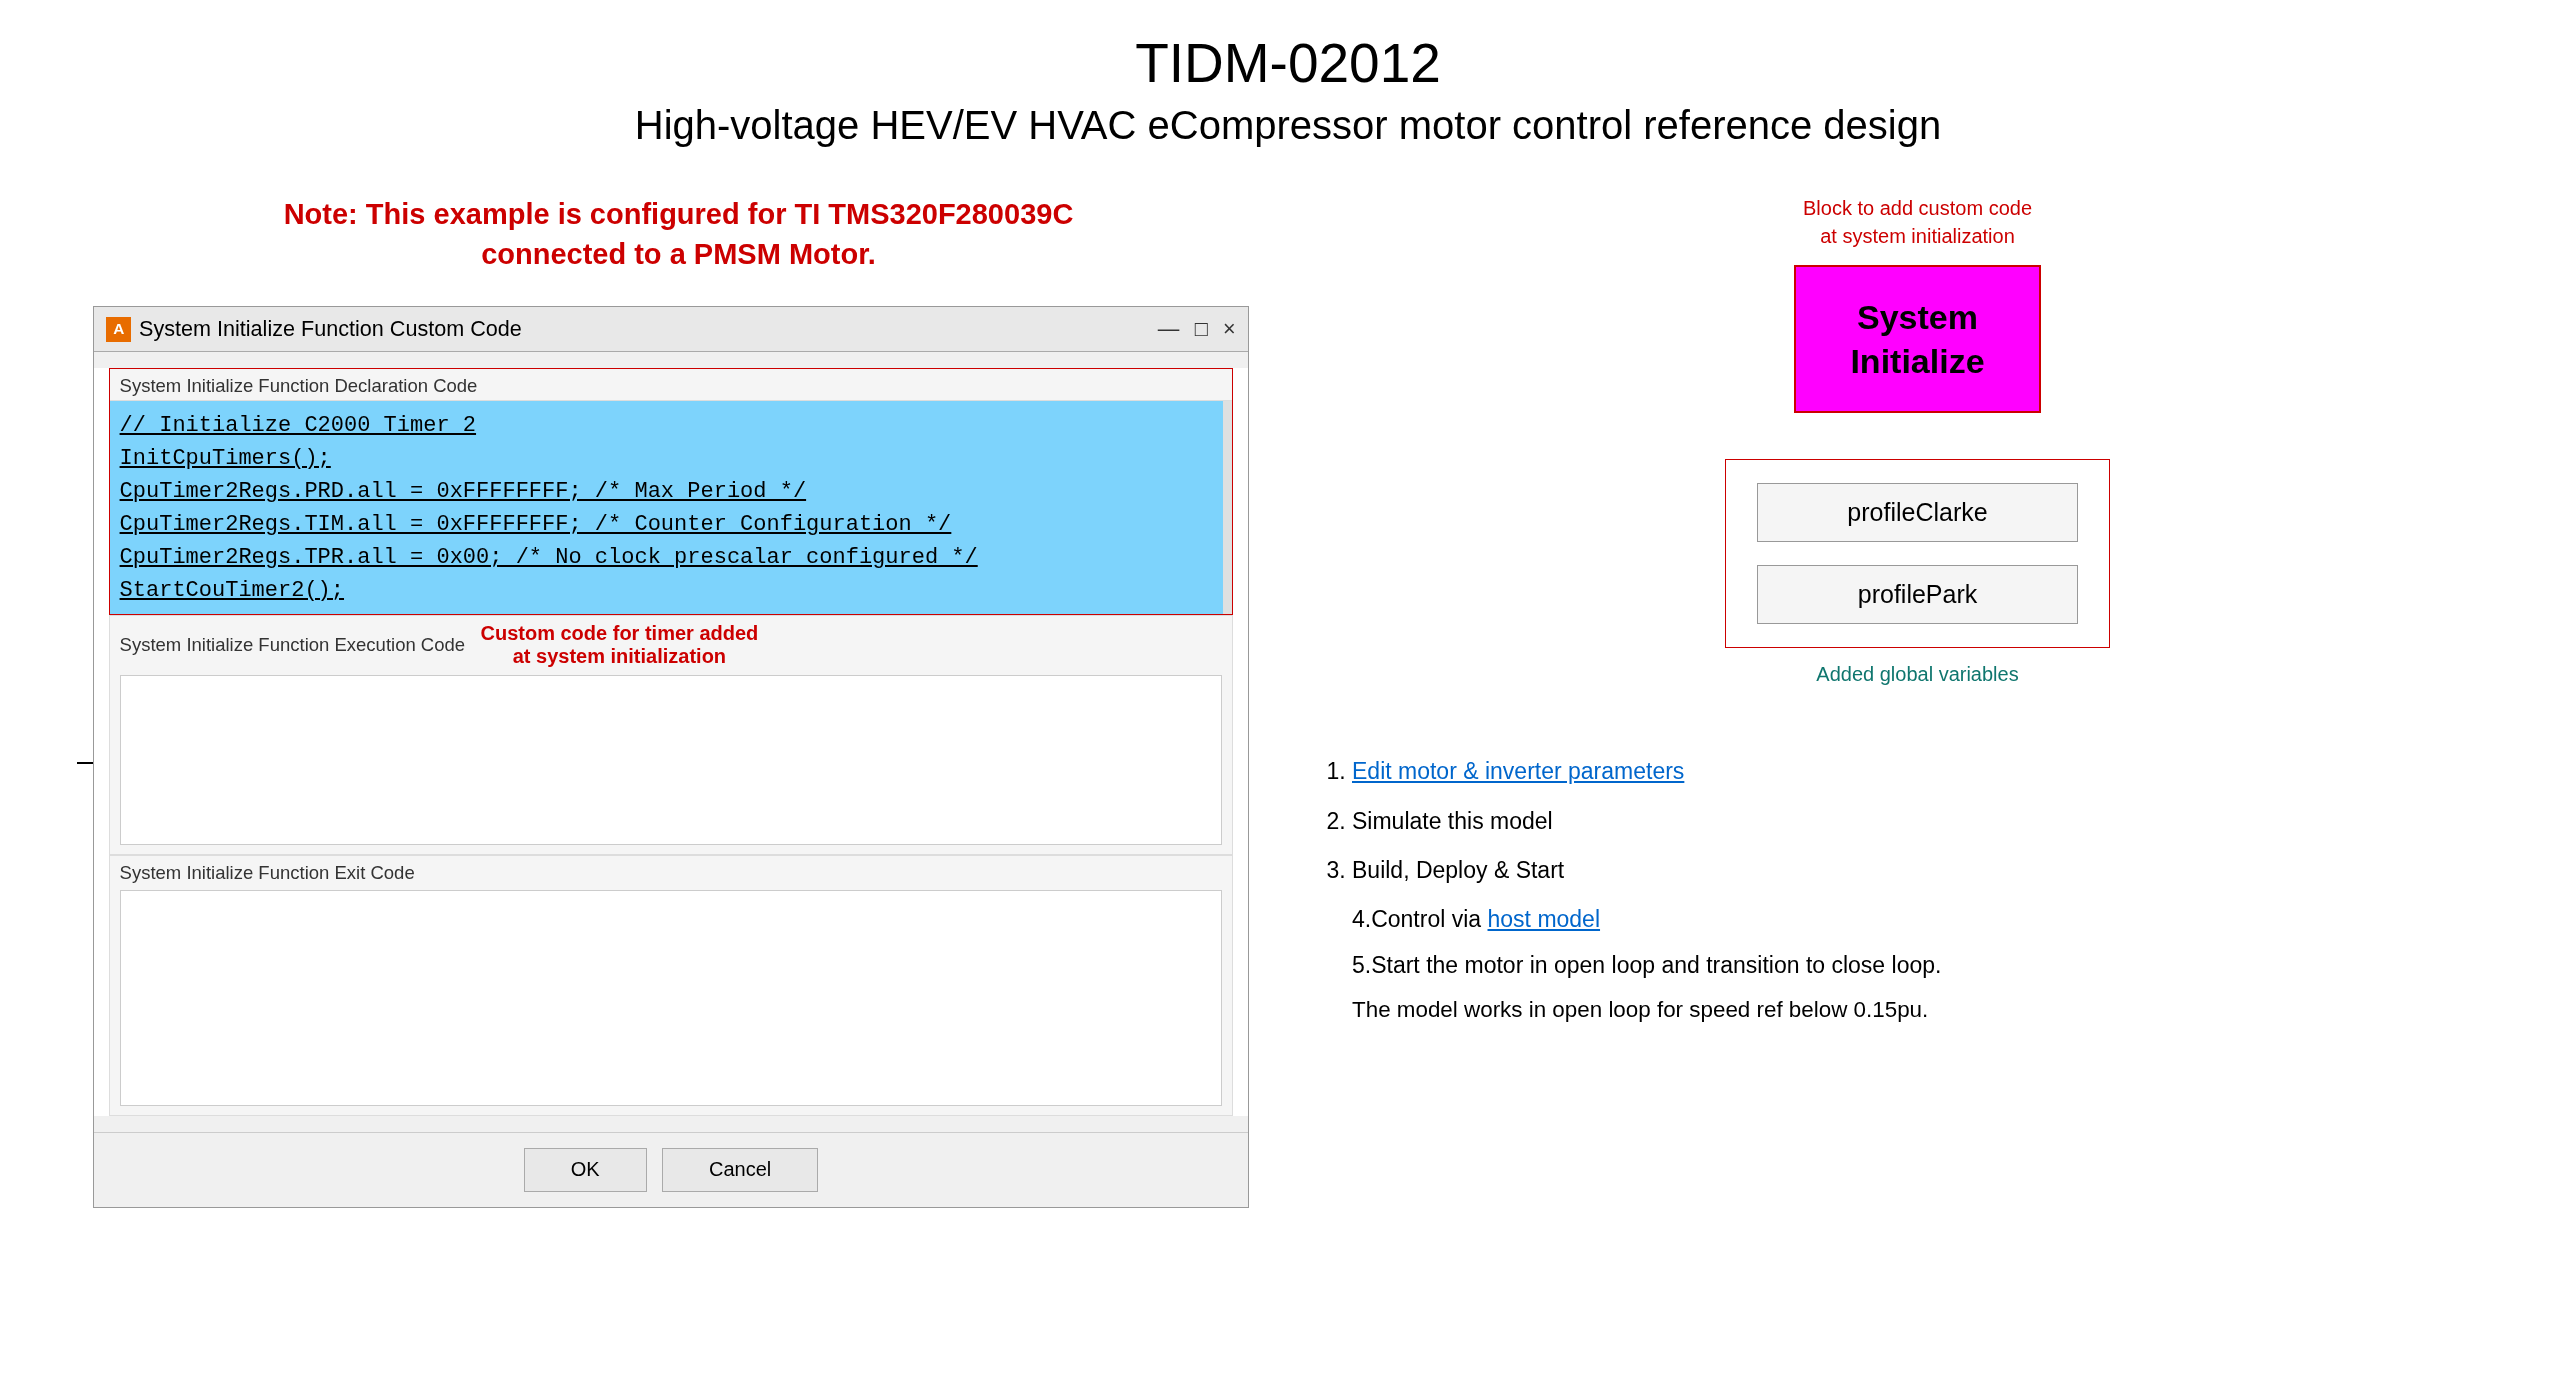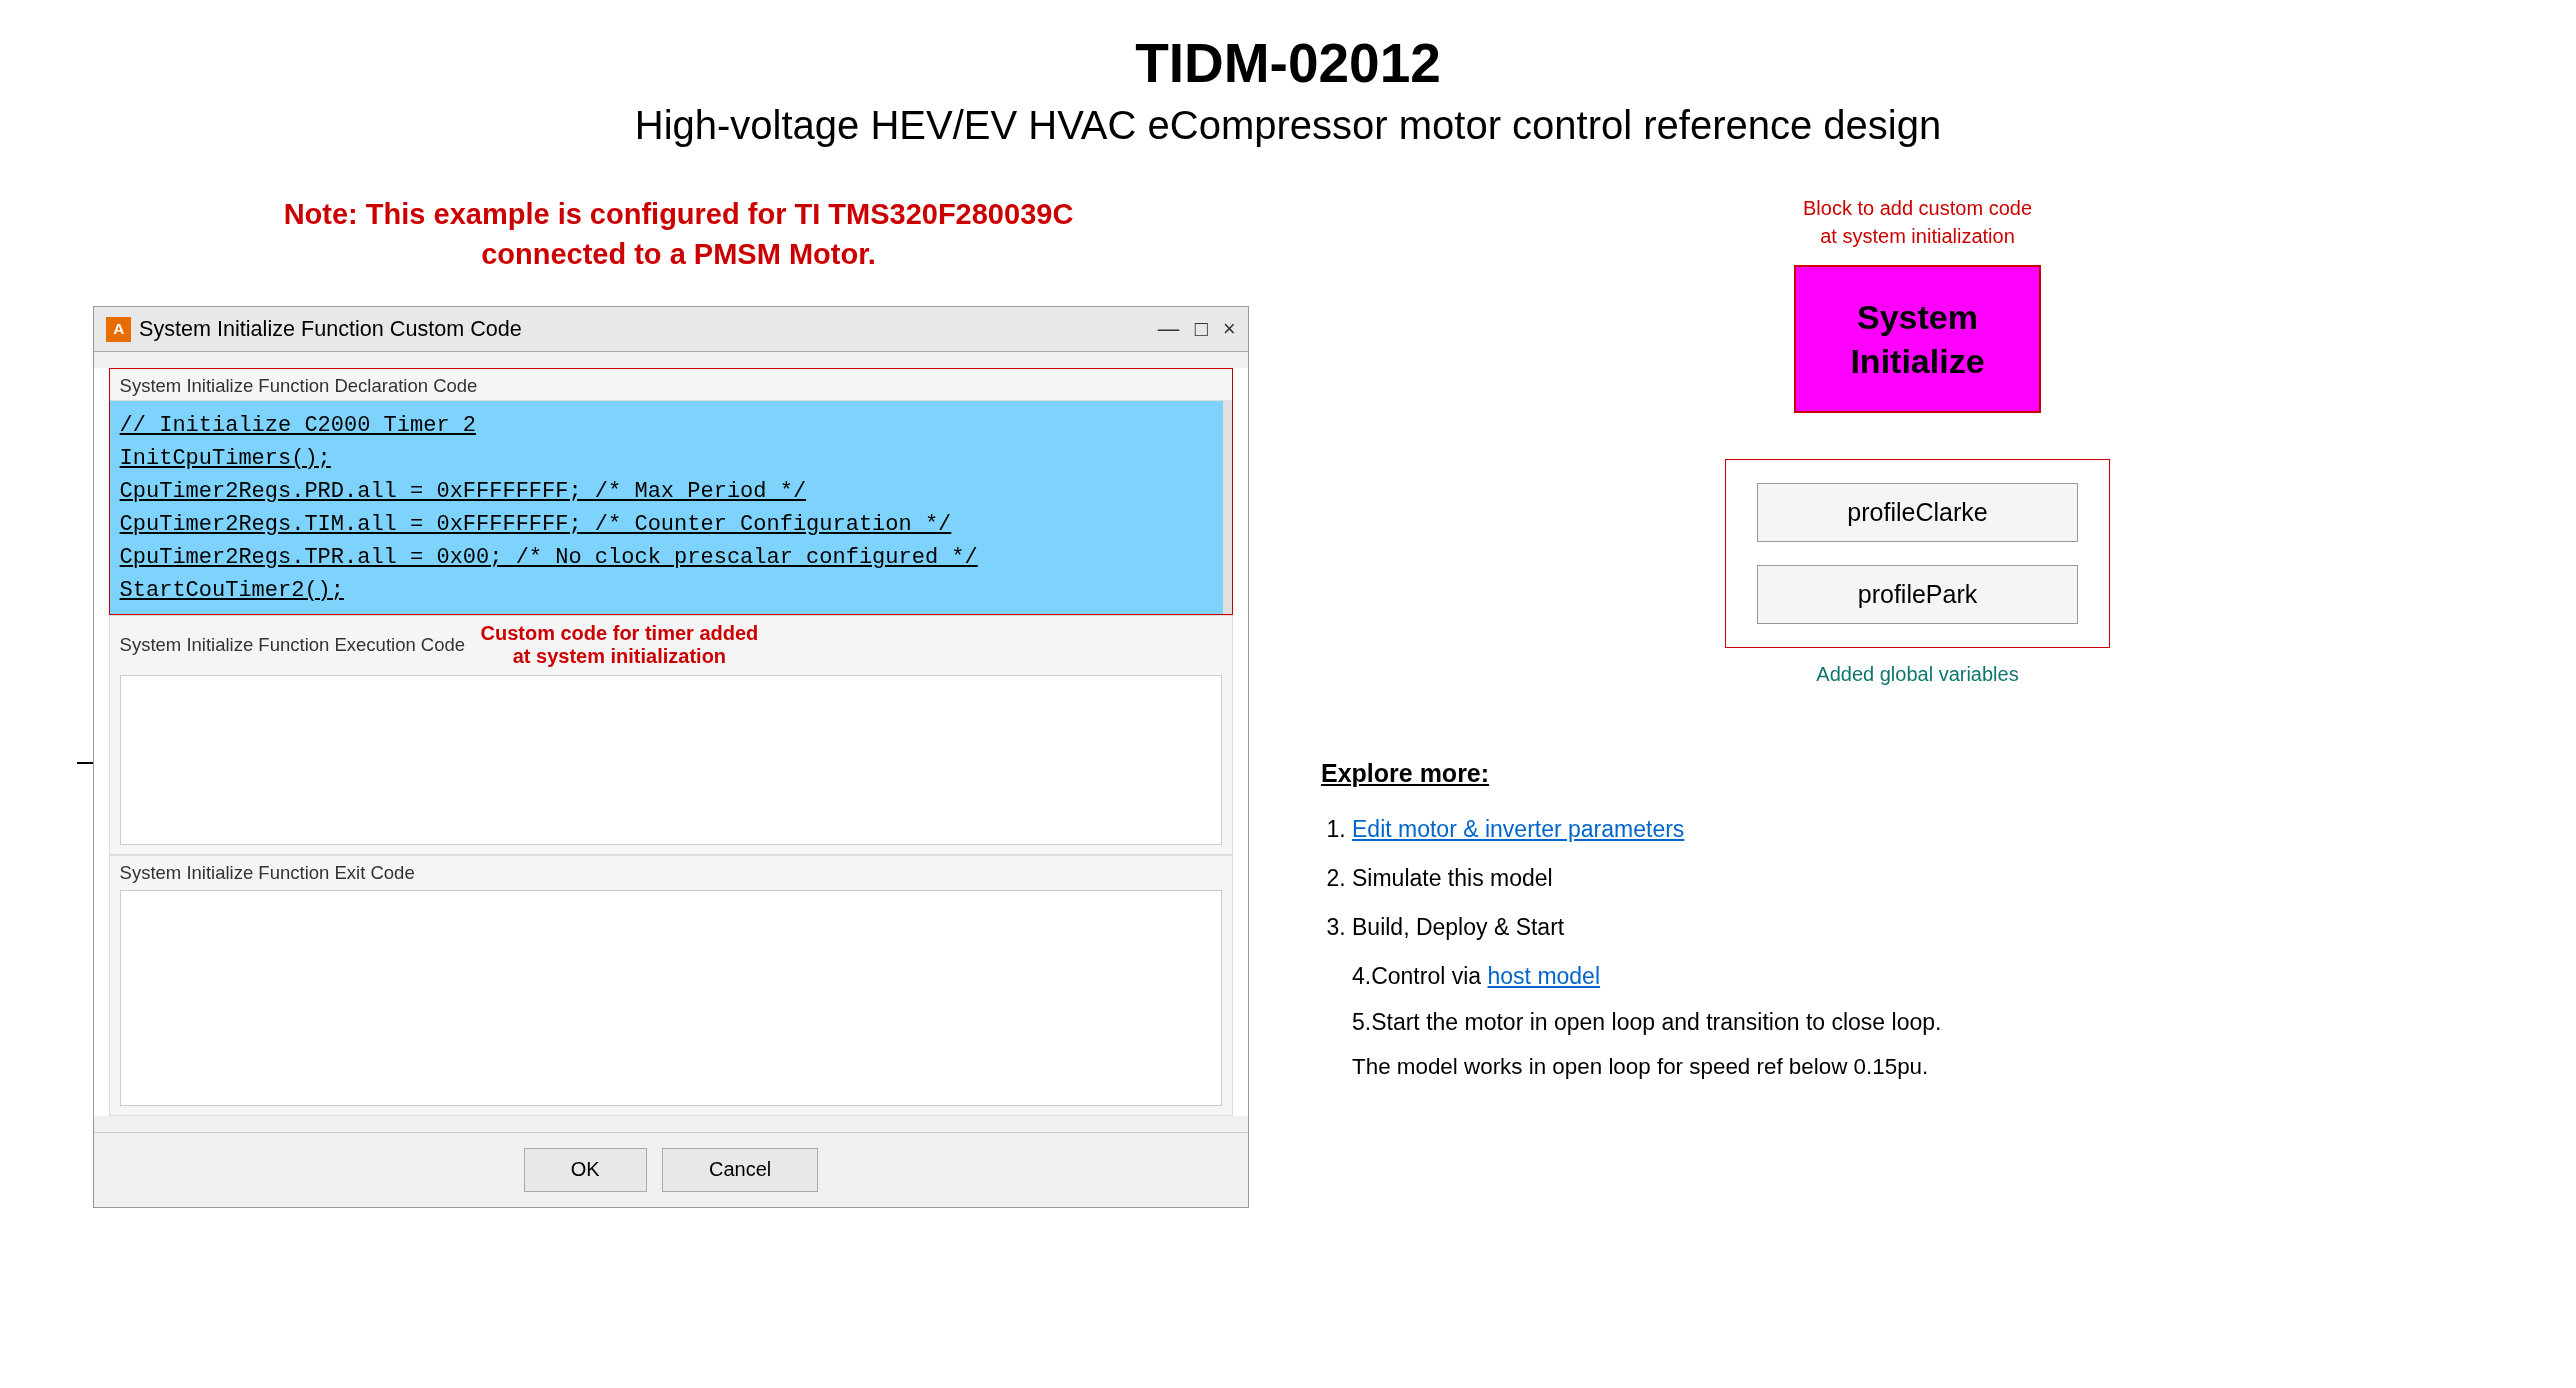--- a/index.html
+++ b/index.html
@@ -11,21 +11,21 @@
       overflow: hidden;
       position: relative;
     }
 
     .page-title {
       text-align: center;
       padding-top: 31px;
     }
     .page-title h1 {
       font-size: 55px;
-      font-weight: bold;
+      font-weight: normal;
     }
     .page-title h2 {
       font-size: 40px;
       font-weight: normal;
       margin-top: 7.7px;
     }
 
     .main-content {
       display: flex;
       margin-top: 46px;
@@ -377,21 +377,20 @@
     </div>
 
     <div class="global-vars-container">
       <div class="global-var-box">profileClarke</div>
       <div class="global-var-box">profilePark</div>
     </div>
 
     <div class="added-global-label">Added global variables</div>
 
     <div class="explore-section">
-      <div class="explore-heading">Explore more:</div>
       <ol>
         <li>
           <span class="link-text">Edit motor &amp; inverter parameters</span>
         </li>
         <li>Simulate this model</li>
         <li>Build, Deploy &amp; Start</li>
       </ol>
       <div style="margin-left:31px;">
         <span>4.Control via </span><span class="link-text">host model</span>
       </div>

